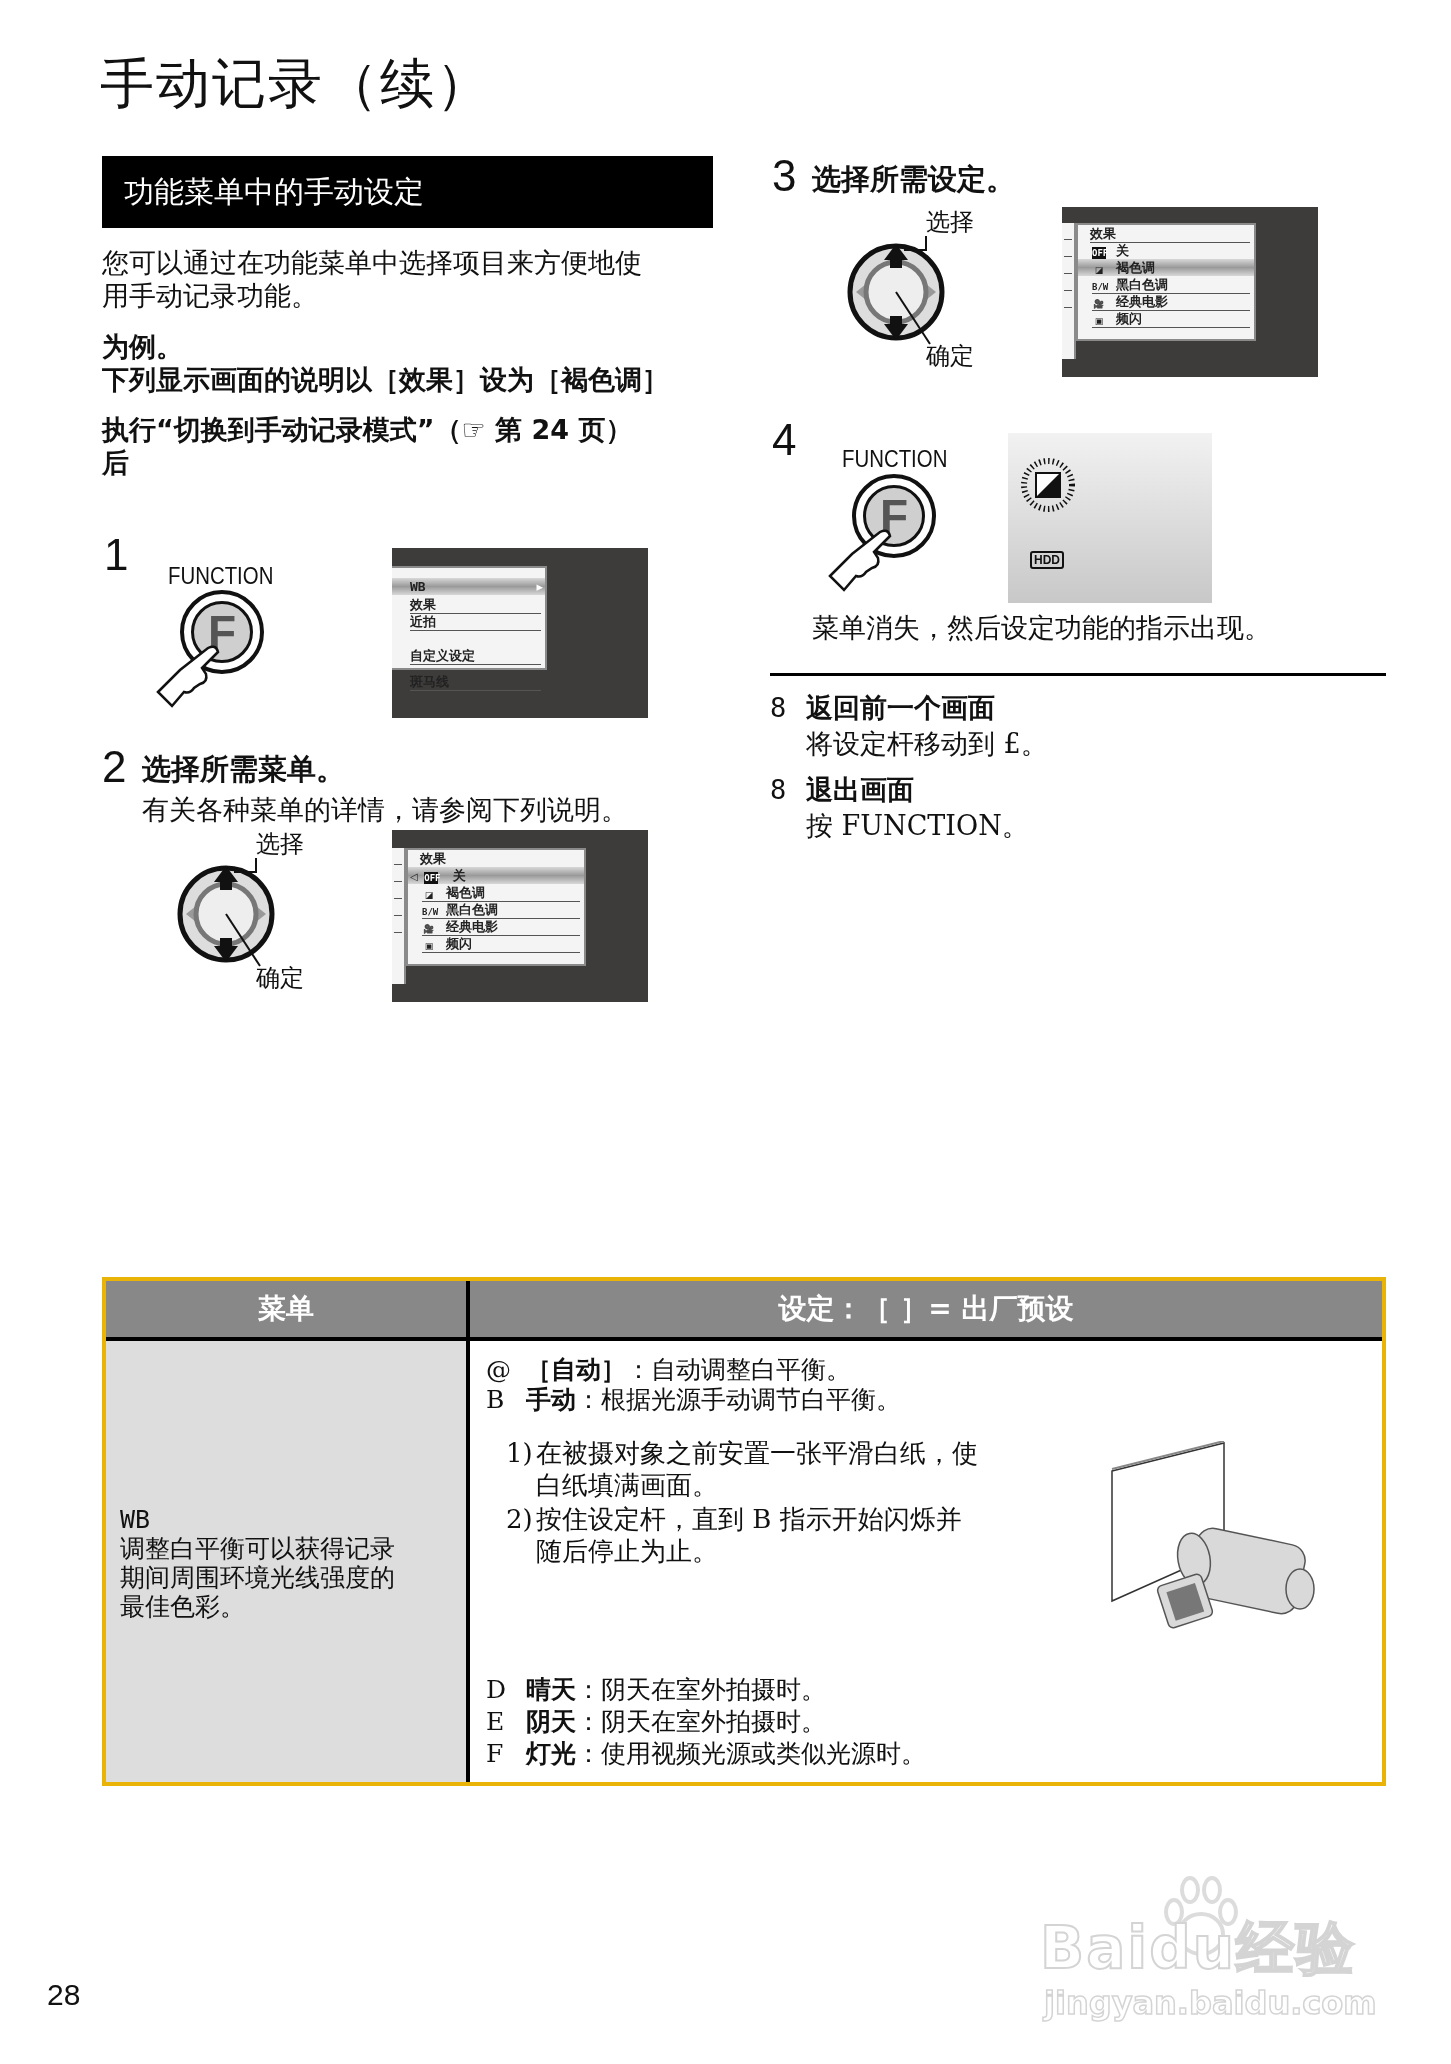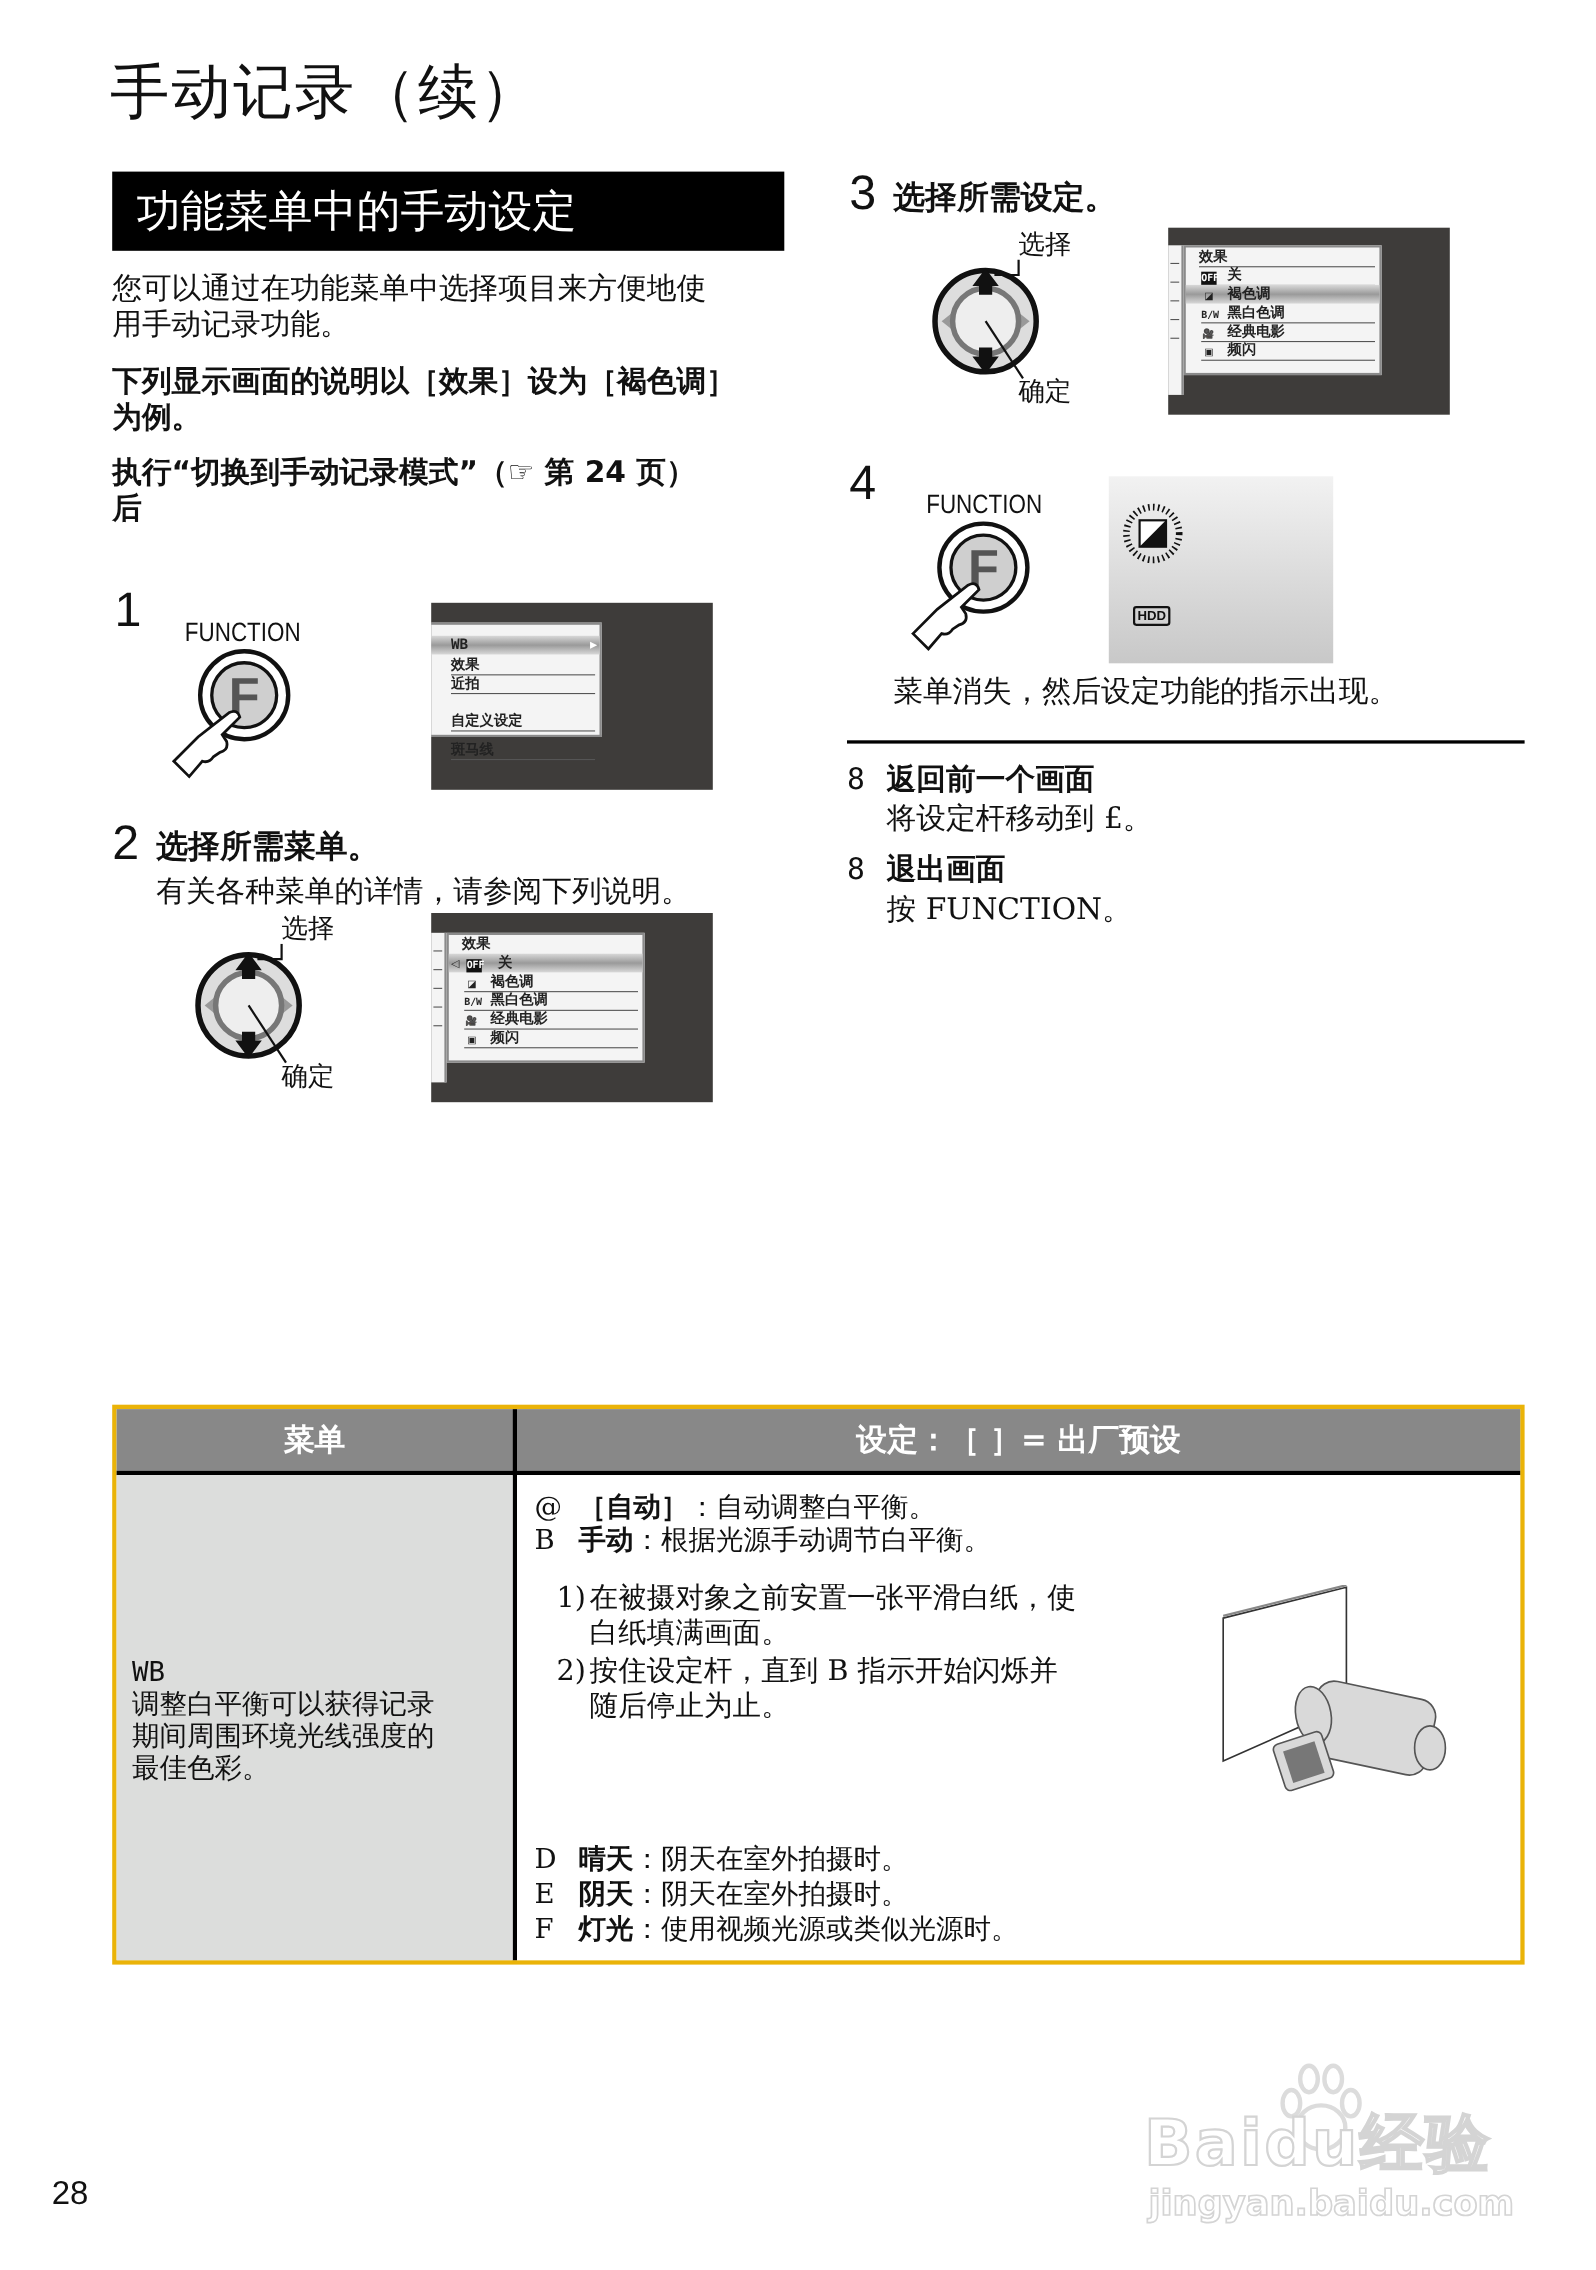--- a/index.html
+++ b/index.html
@@ -6,21 +6,21 @@
   body {
     width:1451px; height:2064px; position:relative; overflow:hidden;
     background:#ffffff; color:#111;
     font-family:"DejaVu Sans", "Liberation Sans", sans-serif;
   }
   .abs { position:absolute; }
   .serif { font-family:"DejaVu Serif", "Liberation Serif", serif; }
   .mono { font-family:"DejaVu Sans Mono", "Liberation Mono", monospace; }
   .title { left:100px; top:48px; font-size:54px; font-weight:normal; letter-spacing:2px; }
   .section-bar { left:102px; top:156px; width:611px; height:72px; background:#000; color:#fff;
-    font-size:40px; line-height:72px; padding-left:22px; box-sizing:border-box; }
+    font-size:30px; line-height:72px; padding-left:22px; box-sizing:border-box; }
   .para { left:102px; width:615px; font-size:27px; line-height:33px; }
   .para.bold { font-weight:bold; }
   .step-num { font-size:44px; font-family:"Liberation Sans", sans-serif; line-height:1; }
   .step-title { font-size:29px; font-weight:bold; }
   .step-sub { font-size:27px; }
   .func-label { font-family:"Liberation Sans", sans-serif; font-size:24px; transform:scaleX(0.85); transform-origin:left; }
   .fbtn { width:84px; height:84px; border-radius:50%; border:4px solid #111; background:#fff; box-sizing:border-box; }
   .fbtn-inner { position:absolute; left:7px; top:7px; width:62px; height:62px; border-radius:50%;
     border:3px solid #111; background:#cfcfcf; box-sizing:border-box; color:#555; font-weight:bold;
     font-family:"Liberation Sans", sans-serif; font-size:46px; text-align:center; line-height:56px; }
@@ -51,22 +51,22 @@
 
 <div class="abs title">手动记录（续）</div>
 
 <div class="abs section-bar">功能菜单中的手动设定</div>
 
 <div class="abs para serif" style="top:246px;">
   <div>您可以通过在功能菜单中选择项目来方便地使</div>
   <div>用手动记录功能。</div>
 </div>
 <div class="abs para bold" style="top:330px;">
+  <div>为例。</div>
   <div>下列显示画面的说明以［效果］设为［褐色调］</div>
-  <div>为例。</div>
 </div>
 <div class="abs para bold" style="top:413px;">
   <div>执行“切换到手动记录模式”（☞ 第 24 页）</div>
   <div>后</div>
 </div>
 
 <div class="abs step-num" style="left:104px; top:533px;">1</div>
 <div class="abs func-label" style="left:168px; top:562px;">FUNCTION</div>
 <div class="abs" style="left:150px; top:590px; width:120px; height:120px;">
   <div class="abs fbtn" style="left:30px; top:0;">

